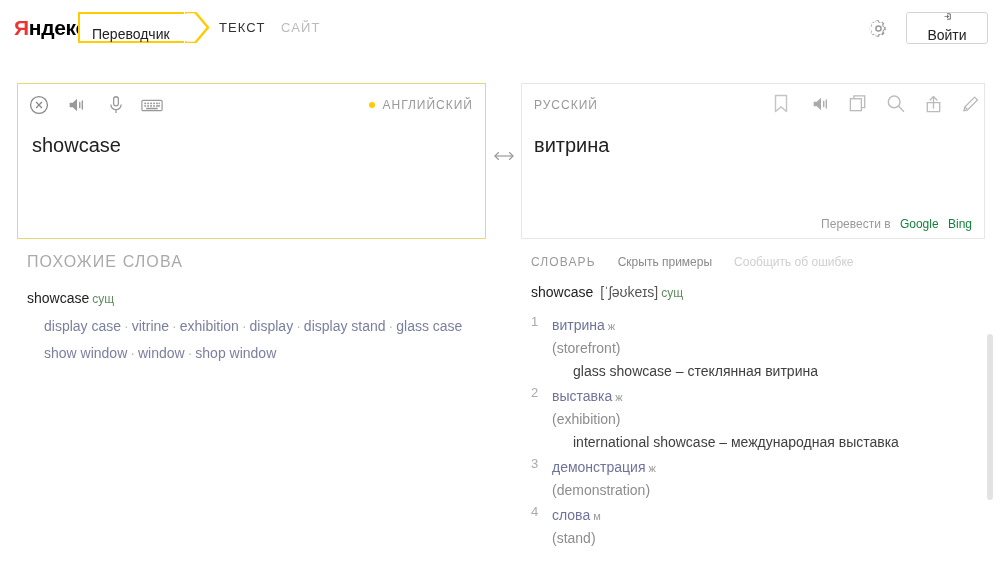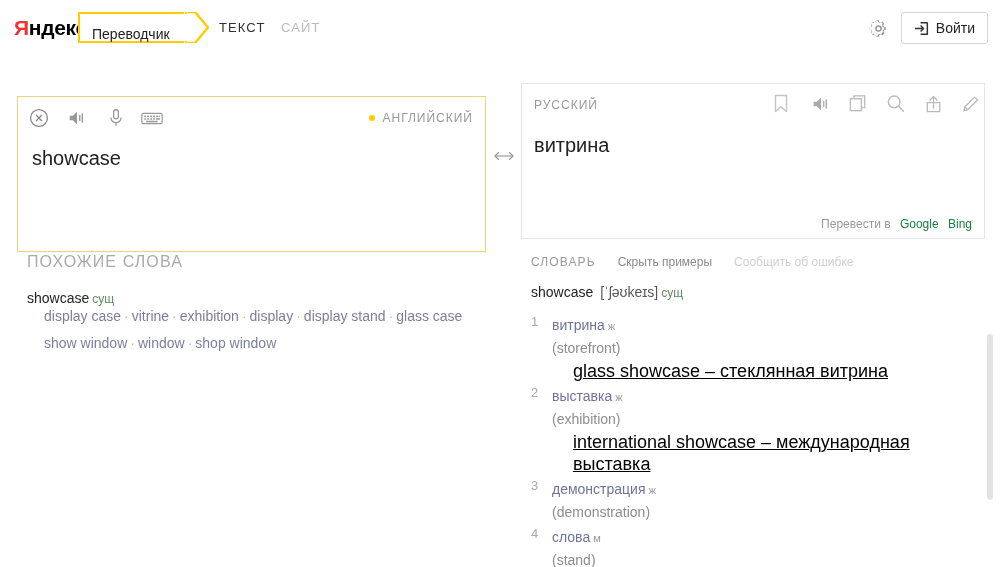--- a/index.html
+++ b/index.html
@@ -71,33 +71,34 @@
     display: flex;
     align-items: center;
     gap: 7px;
     padding: 0 12px;
     border: 1px solid #d4d4d4;
     border-radius: 3px;
     background: #fff;
     font-size: 14px;
     color: #222;
     cursor: pointer;
+    flex-direction: column;
   }
 
   
   .columns {
     position: relative;
     width: 1000px;
     height: 511px;
   }
 
   
   .src-box {
     position: absolute;
-    left: 17px; top: 40px;
+    left: 17px; top: 27px;
     width: 469px; height: 156px;
     border: 1px solid #e8d77a;
     background: #fff;
   }
   .src-toolbar {
     position: relative;
     height: 42px;
   }
   .src-icon {
     position: absolute;
@@ -207,20 +208,21 @@
   .sec-title {
     font-size: 16px;
     letter-spacing: 1.1px;
     color: #aaa;
     text-transform: uppercase;
     margin-bottom: 19px;
   }
   .sim-head {
     font-size: 14px;
     color: #222;
+    margin-bottom: 10px;
   }
   .pos {
     color: #5e8c5e;
     font-size: 12px;
     margin-left: 3px;
   }
   .syn-row {
     margin-left: 17px;
     font-size: 14px;
     color: #7b7f9e;
@@ -285,25 +287,24 @@
     margin-left: 3px;
   }
   .m-gloss {
     margin-left: 21px;
     font-size: 14px;
     color: #8d8d8d;
     line-height: 22px;
   }
   .m-example {
     margin-left: 42px;
-    font-size: 18px;
-    color: #000000;
+    font-size: 14px;
+    color: #404040;
     line-height: 22px;
     margin-top: 1px;
-    text-decoration: underline;
   }
   .dict-word-2 {
     font-size: 14px;
     color: #222;
     margin-top: 16px;
   }
 
   .scrollbar {
     position: absolute;
     right: 7px; top: 278px;

